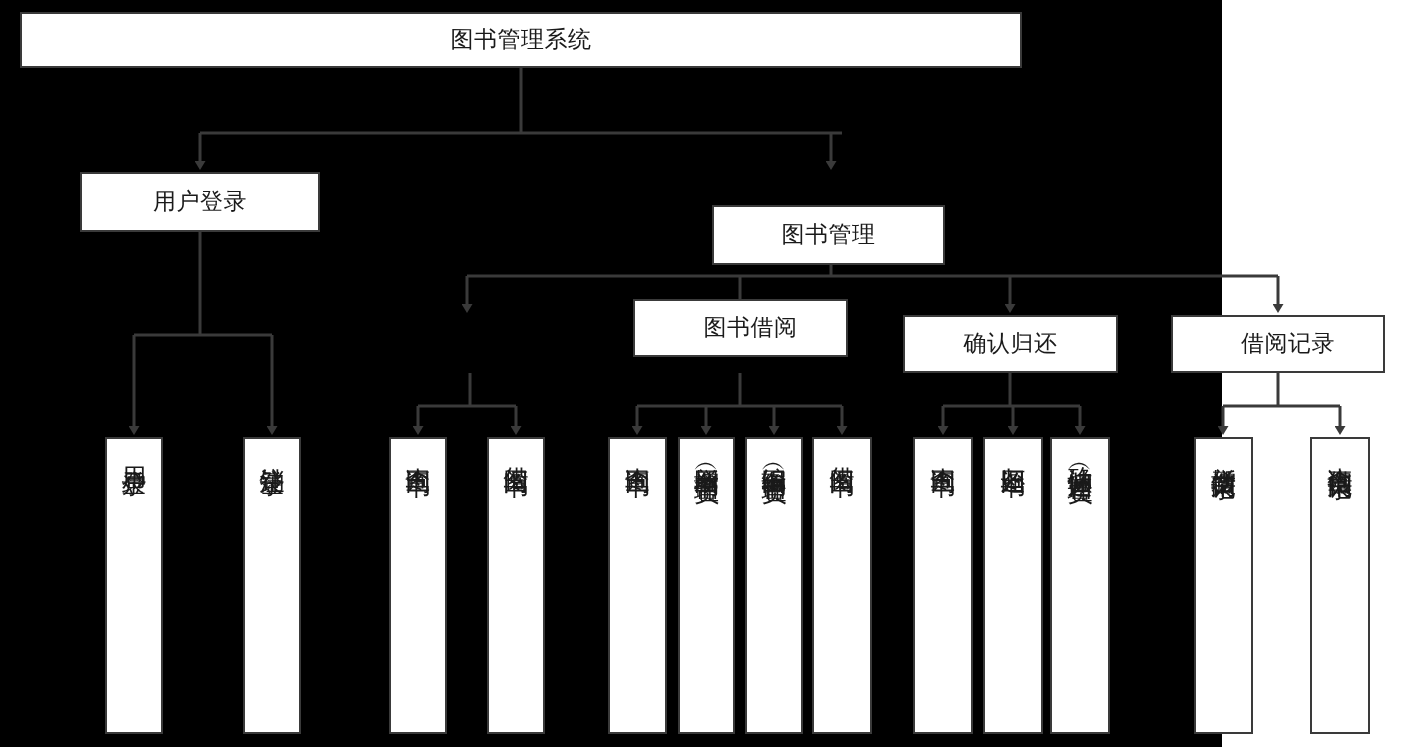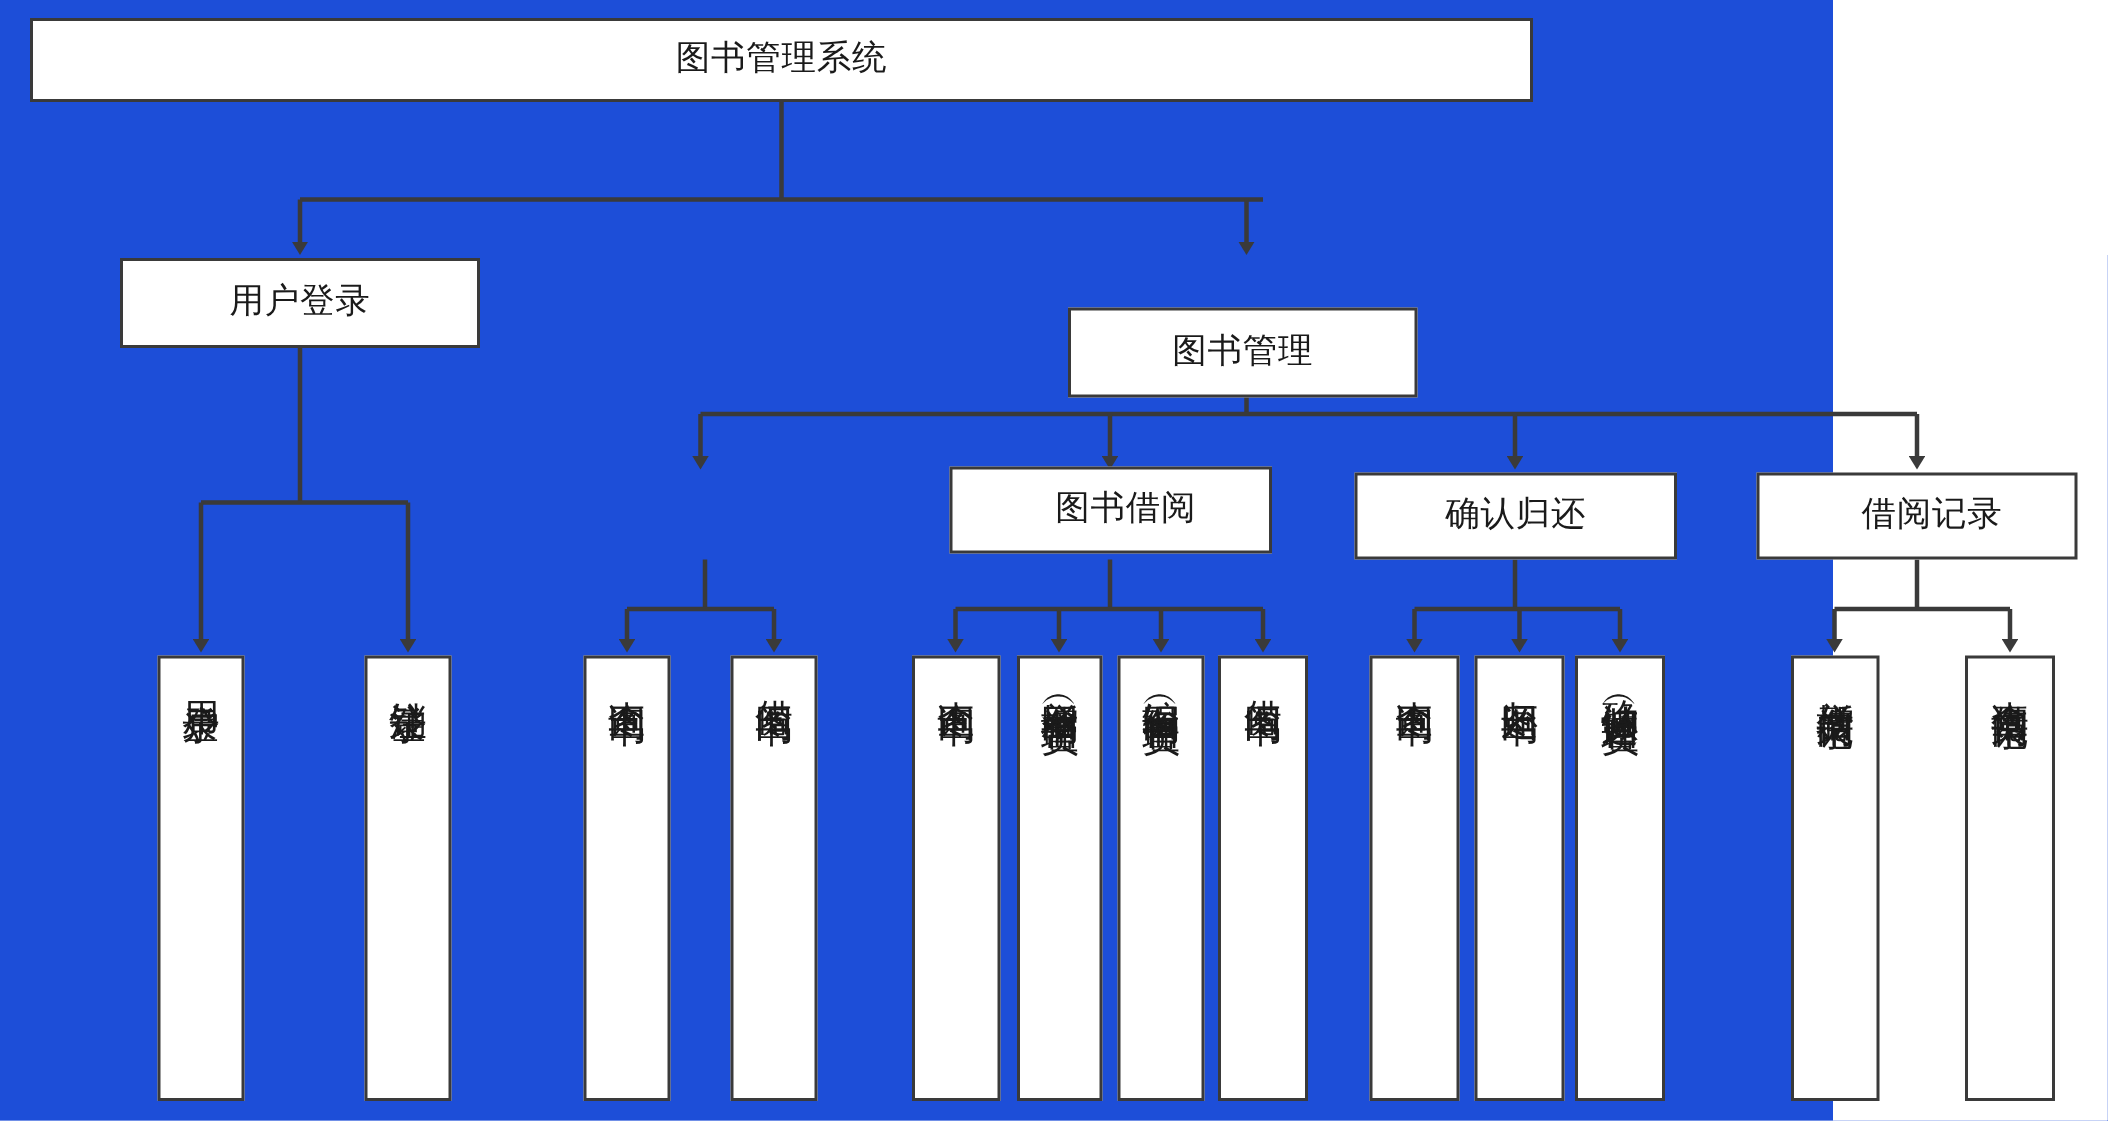--- a/index.html
+++ b/index.html
@@ -10,21 +10,21 @@
   body {
     width: 1405px;
     height: 747px;
     font-family: "DejaVu Sans", "Liberation Sans", sans-serif;
     overflow: hidden;
   }
   #diagram-root {
     position: relative;
     width: 1222px;
     height: 747px;
-    background: #1d4ed8;
+    background: #000000;
   }
   svg.edges {
     position: absolute;
     left: 0;
     top: 0;
     width: 1405px;
     height: 747px;
     pointer-events: none;
   }
   .node {
@@ -127,21 +127,21 @@
     <span class="node-label">图书管理系统</span>
   </div>
 
   <div class="node horiz" style="left: 80px; top: 172px; width: 240px; height: 60px;">
     <span class="node-label">用户登录</span>
   </div>
   <div class="node horiz" style="left: 712px; top: 172px; width: 233px; height: 60px; margin-top: 33px;">
     <span class="node-label">图书管理</span>
   </div>
 
-  <div class="node horiz" style="left: 633px; top: 311px; width: 215px; height: 58px; padding-left: 20px;">
+  <div class="node horiz" style="left: 633px; top: 299px; width: 215px; height: 58px; padding-left: 20px;">
     <span class="node-label">图书借阅</span>
   </div>
   <div class="node horiz" style="left: 903px; top: 315px; width: 215px; height: 58px;">
     <span class="node-label">确认归还</span>
   </div>
   <div class="node horiz" style="left: 1171px; top: 315px; width: 214px; height: 58px; padding-left: 20px;">
     <span class="node-label">借阅记录</span>
   </div>
 
   <div class="node vert" style="left: 105px; top: 437px; width: 58px; height: 297px;">

